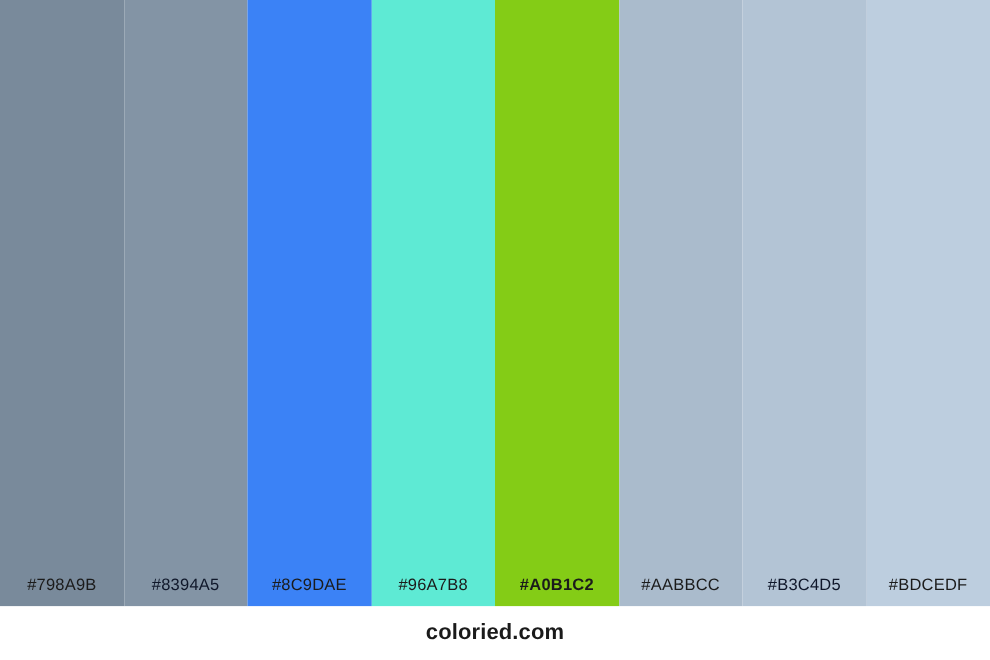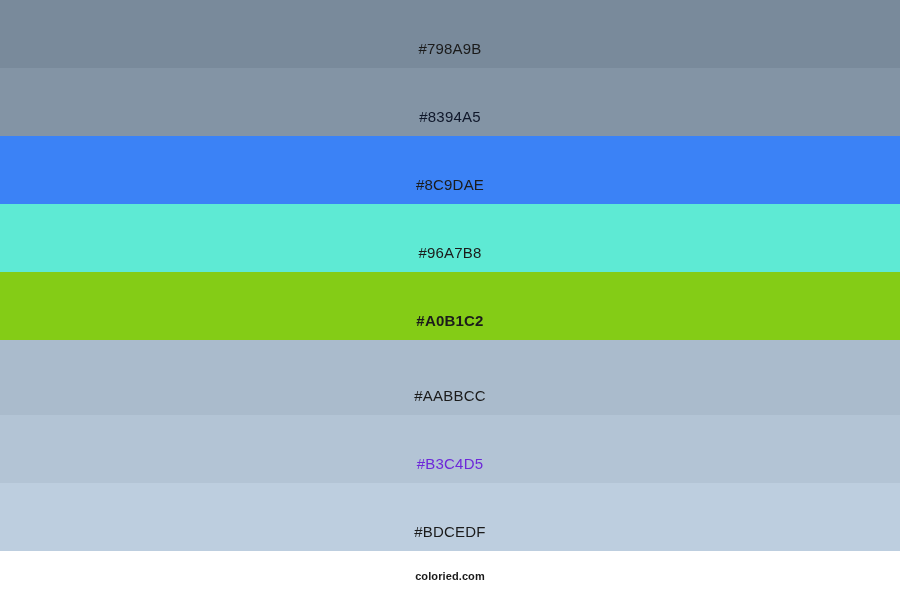--- a/index.html
+++ b/index.html
@@ -17,21 +17,20 @@
     width: 900px;
     height: 600px;
     display: flex;
     flex-direction: column;
     background: #ffffff;
   }
   .swatch-strip {
     width: 900px;
     height: 551px;
     display: flex;
-    flex-direction: column;
     flex: 0 0 551px;
   }
   .swatch {
     flex: 1 1 0;
     height: 551px;
     position: relative;
     display: flex;
     align-items: flex-end;
     justify-content: center;
   }
@@ -51,21 +50,21 @@
     width: 900px;
     height: 49px;
     flex: 0 0 49px;
     background: #ffffff;
     display: flex;
     align-items: center;
     justify-content: center;
   }
   .footer-brand {
     font-family: "Liberation Sans", sans-serif;
-    font-size: 11px;
+    font-size: 20px;
     font-weight: bold;
     color: #1a1a1a;
     letter-spacing: 0.1px;
   }
 </style>
 </head>
 <body>
 
 <div class="palette-page">
 
@@ -82,21 +81,21 @@
       <div class="swatch" style="background-color: #5eead4;">
         <span class="swatch-label" style="color: rgb(27, 27, 27);">#96A7B8</span>
       </div>
       <div class="swatch" style="background-color: #84cc16; font-weight: bold;">
         <span class="swatch-label" style="color: rgb(27, 27, 27);">#A0B1C2</span>
       </div>
       <div class="swatch" style="background-color: rgb(170, 187, 204);">
         <span class="swatch-label" style="color: rgb(27, 27, 27); margin-top: 48px;">#AABBCC</span>
       </div>
       <div class="swatch" style="background-color: rgb(179, 196, 213);">
-        <span class="swatch-label" style="color: #6d28d9;">#B3C4D5</span>
+        <span class="swatch-label" style="color: #0f172a;">#B3C4D5</span>
       </div>
       <div class="swatch" style="background-color: rgb(189, 206, 223);">
         <span class="swatch-label" style="color: rgb(27, 27, 27);">#BDCEDF</span>
       </div>
     </div>
 
   <div class="footer" style="background-color: rgb(255, 255, 255);">
     <span class="footer-brand" style="color: rgb(26, 26, 26);">coloried.com</span>
   </div>
 

